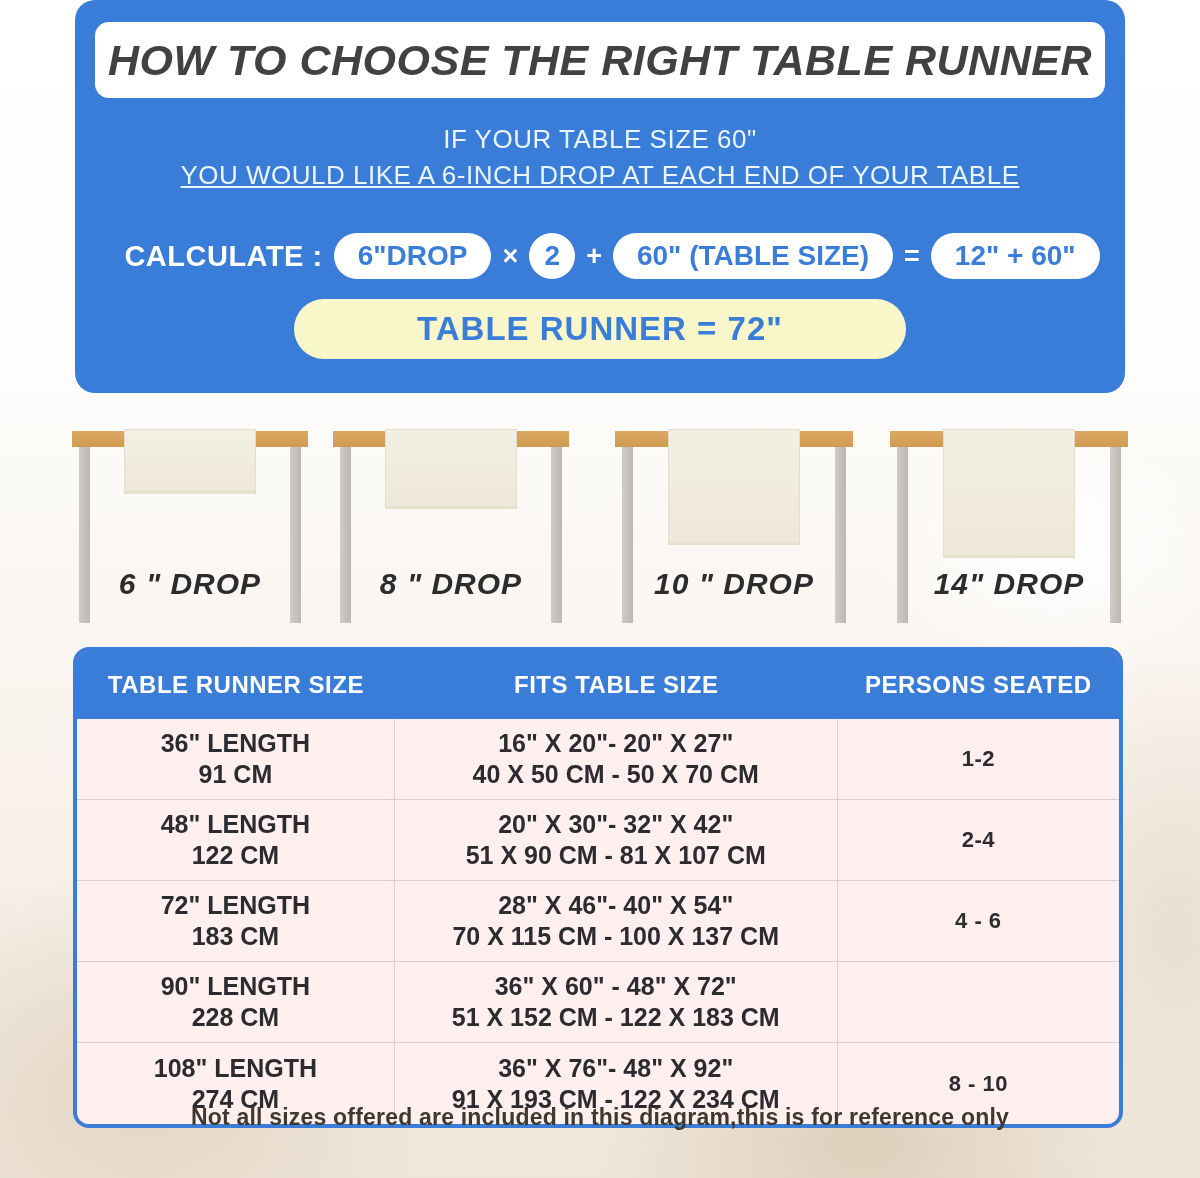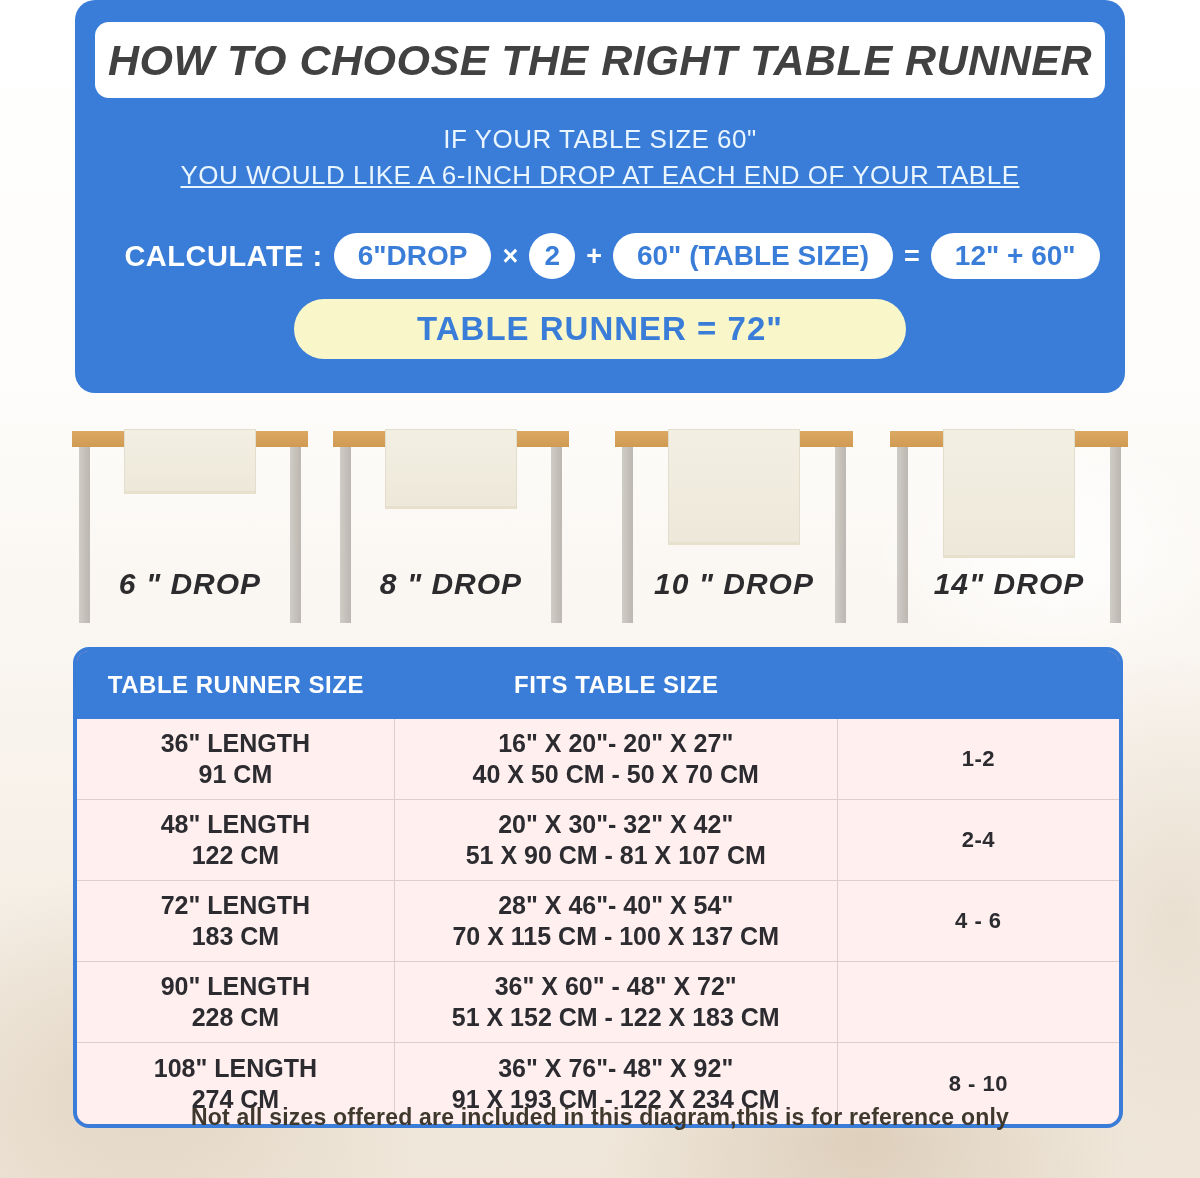--- a/index.html
+++ b/index.html
@@ -163,20 +163,21 @@
     <div class="tabletop"></div>
     <div class="runner h4"></div>
     <div class="drop-label">14" DROP</div>
   </div>
 </div>
 
 <div class="size-panel">
   <div class="size-header">
     <div class="hcell col-a">TABLE RUNNER SIZE</div>
     <div class="hcell col-b">FITS TABLE SIZE</div>
+    <div class="hcell col-c">PERSONS SEATED</div>
   </div>
   <div class="size-body">
     <div class="size-row">
       <div class="cell col-a">
         <div>36" LENGTH</div>
         <div>91 CM</div>
       </div>
       <div class="cell col-b">
         <div>16" X 20"- 20" X 27"</div>
         <div>40 X 50 CM - 50 X 70 CM</div>

